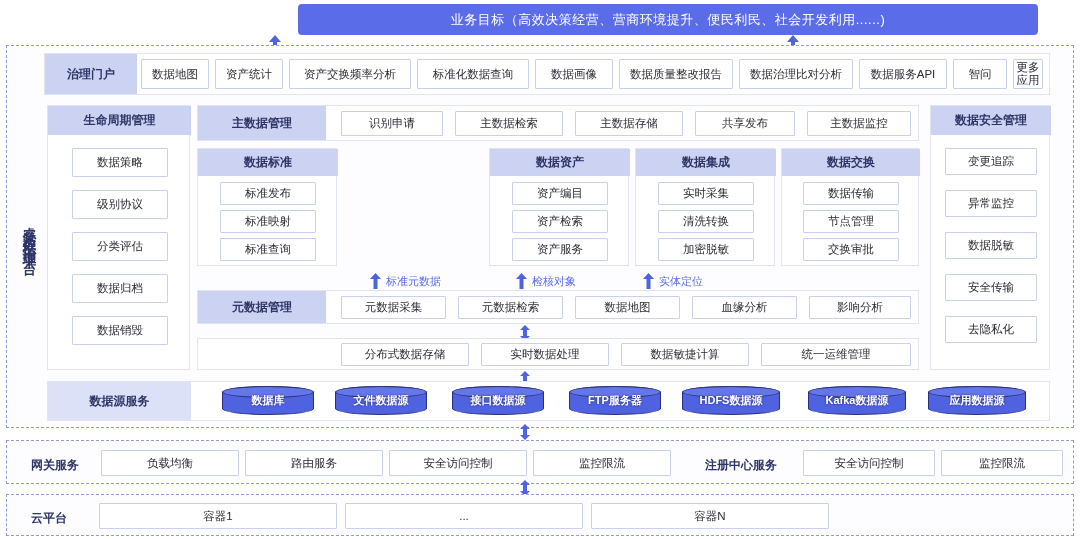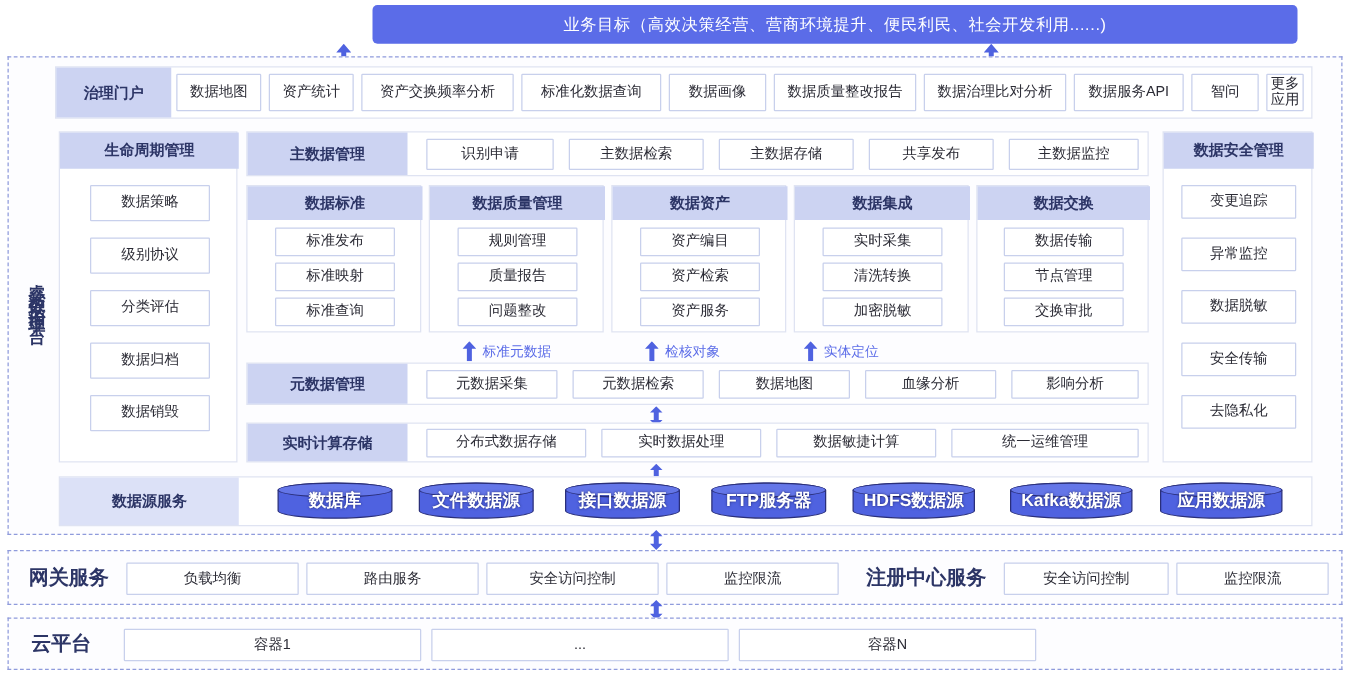--- a/index.html
+++ b/index.html
@@ -90,39 +90,39 @@
     border-radius: 50% / 22%;
   }
   .cyl .lid {
     position: absolute; left: 0; top: 0; width: 100%; height: 42%;
     background: #6476e8;
     border: 1.6px solid #2a2f7a;
     border-radius: 50%;
   }
   .cyl .txt {
     position: relative; z-index: 3;
-    color: #ffffff; font-size: 14px; font-weight: bold;
+    color: #ffffff; font-size: 11px; font-weight: bold;
     text-shadow: 0 0 2px rgba(20,24,80,.8);
     white-space: nowrap;
   }
 
   
   .arrow { position: absolute; }
   .arrow svg { display: block; }
 
   .arrow-label {
     position: absolute;
     font-size: 11px;
     color: #5b6ce8;
     white-space: nowrap;
   }
 
   .inline-lbl {
-    font-size: 16px; font-weight: bold; color: #2c3566;
-    display: flex; align-items: flex-start; justify-content: center;
+    font-size: 12px; font-weight: bold; color: #2c3566;
+    display: flex; align-items: flex-end; justify-content: center;
   }
 </style>
 </head>
 <body>
 
 <div class="stage">
 
   <div class="abs goal-bar">
     <span>业务目标（高效决策经营、营商环境提升、便民利民、社会开发利用......)</span>
   </div>
@@ -232,34 +232,20 @@
         <span>标准发布</span>
       </div>
     <div class="chip" style="position:absolute; left:22px; top:61px; width:96px; height:23px;">
         <span>标准映射</span>
       </div>
     <div class="chip" style="position:absolute; left:22px; top:89px; width:96px; height:23px;">
         <span>标准查询</span>
       </div>
   </div>
 
-  <div class="abs card" style="left:343px; top:148px; width:140px; height:118px;">
-    <div class="ghead" style="position:absolute; left:0; top:0; width:140px; height:27px;">
-        <span>数据质量管理</span>
-      </div>
-    <div class="chip" style="position:absolute; left:22px; top:33px; width:96px; height:23px;">
-        <span>规则管理</span>
-      </div>
-    <div class="chip" style="position:absolute; left:22px; top:61px; width:96px; height:23px;">
-        <span>质量报告</span>
-      </div>
-    <div class="chip" style="position:absolute; left:22px; top:89px; width:96px; height:23px;">
-        <span>问题整改</span>
-      </div>
-  </div>
 
   <div class="abs card" style="left:489px; top:148px; width:140px; height:118px;">
     <div class="ghead" style="position:absolute; left:0; top:0; width:140px; height:27px;">
         <span>数据资产</span>
       </div>
     <div class="chip" style="position:absolute; left:22px; top:33px; width:96px; height:23px;">
         <span>资产编目</span>
       </div>
     <div class="chip" style="position:absolute; left:22px; top:61px; width:96px; height:23px;">
         <span>资产检索</span>
@@ -347,23 +333,20 @@
       </div>
   </div>
 
   <div class="arrow" style="left:519px; top:325px;">
     <svg width="12" height="16" viewBox="0 0 12 16">
       <polygon points="6,0 11,5 8,5 8,11 11,11 6,16 1,11 4,11 4,5 1,5" fill="#4f62e0"></polygon>
     </svg>
   </div>
 
   <div class="abs card" style="left:197px; top:338px; width:722px; height:32px;">
-    <div class="ghead" style="position:absolute; left:0; top:0; width:128px; height:30px;">
-        <span>实时计算存储</span>
-      </div>
     <div class="chip" style="position:absolute; left:143px; top:4px; width:128px; height:23px;">
         <span>分布式数据存储</span>
       </div>
     <div class="chip" style="position:absolute; left:283px; top:4px; width:128px; height:23px;">
         <span>实时数据处理</span>
       </div>
     <div class="chip" style="position:absolute; left:423px; top:4px; width:128px; height:23px;">
         <span>数据敏捷计算</span>
       </div>
     <div class="chip" style="position:absolute; left:563px; top:4px; width:150px; height:23px;">

